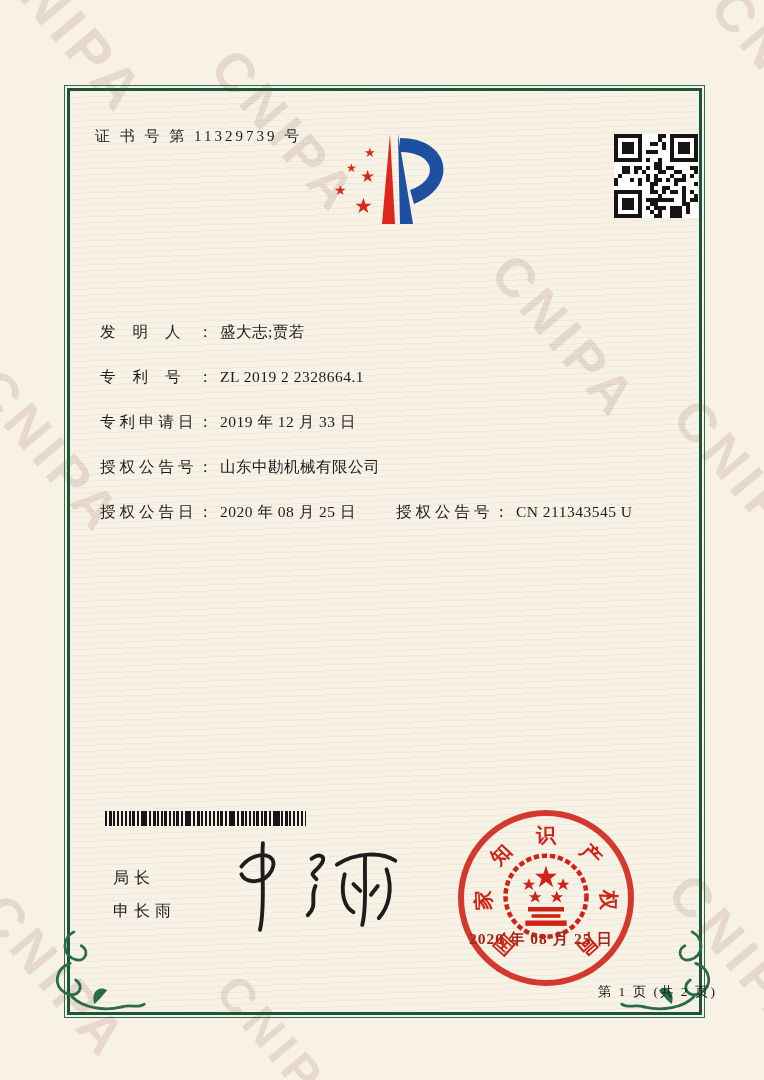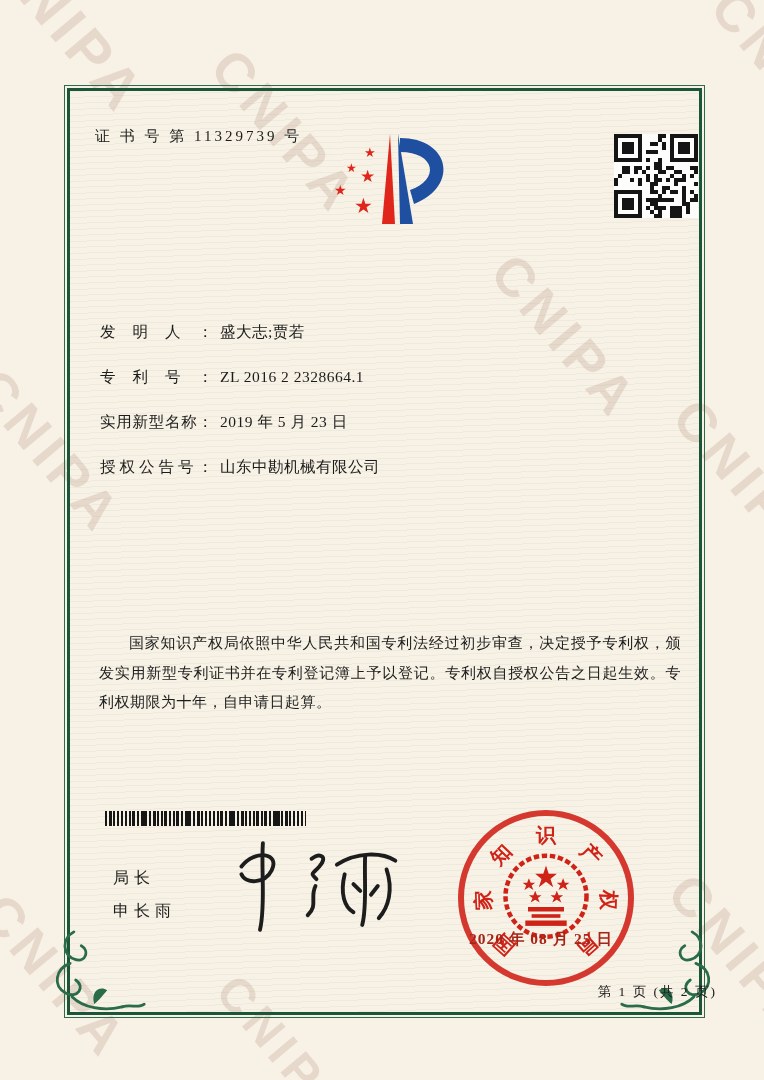--- a/index.html
+++ b/index.html
@@ -299,32 +299,34 @@
       <div class="cell" style="left: 60px; top: 80px;"></div>
       <div class="cell" style="left: 64px; top: 80px;"></div>
     </div>
 
 
   <div class="fields">
     <div class="field-row">
       <span class="field-label">发明人：</span><span class="field-value">盛大志;贾若</span>
     </div>
     <div class="field-row">
-      <span class="field-label">专利号：</span><span class="field-value">ZL 2016 2 2328664.1</span>
+      <span class="field-label">专利号：</span><span class="field-value">ZL 2019 2 2328664.1</span>
     </div>
     <div class="field-row">
-      <span class="field-label">实用新型名称：</span><span class="field-value">2019 年 5 月 23 日</span>
+      <span class="field-label">专利申请日：</span><span class="field-value">2019 年 12 月 33 日</span>
     </div>
     <div class="field-row">
       <span class="field-label">授权公告号：</span><span class="field-value">山东中勘机械有限公司</span>
     </div>
+    <div class="grant-row">
+      <span class="field-label">授权公告日：</span><span class="field-value">2020 年 08 月 25 日</span><span class="field-label grant-second">授权公告号：</span><span class="field-value">CN 211343545 U</span>
+    </div>
   </div>
 
   <div class="paras">
-    <p>国家知识产权局依照中华人民共和国专利法经过初步审查，决定授予专利权，颁发实用新型专利证书并在专利登记簿上予以登记。专利权自授权公告之日起生效。专利权期限为十年，自申请日起算。</p>
   </div>
 
   <div class="barcode"></div>
 
   <div class="director-label">局长</div>
   <div class="director-name">申长雨</div>
 
   <svg class="signature" width="185" height="100" viewBox="0 0 190 100" fill="none" stroke="#1d1d1d" stroke-width="4" stroke-linecap="round">
     <path d="M42,6 C40,34 45,70 39,95"></path>
     <path d="M20,30 C34,12 60,16 51,34 C44,48 24,48 20,38"></path>

